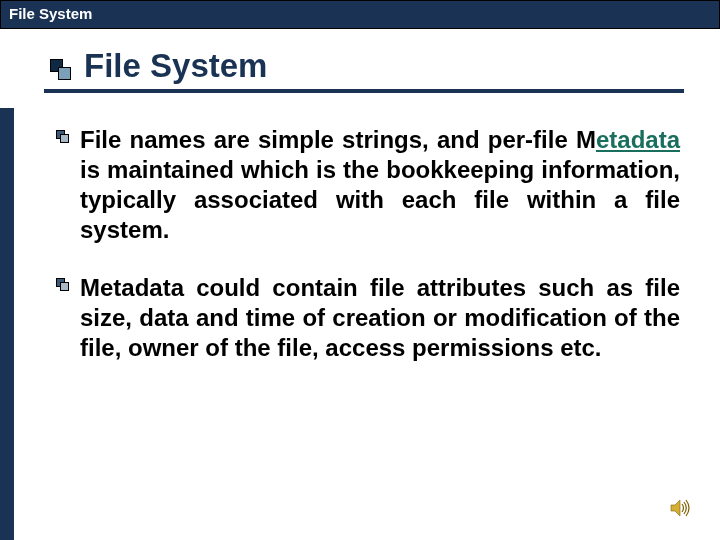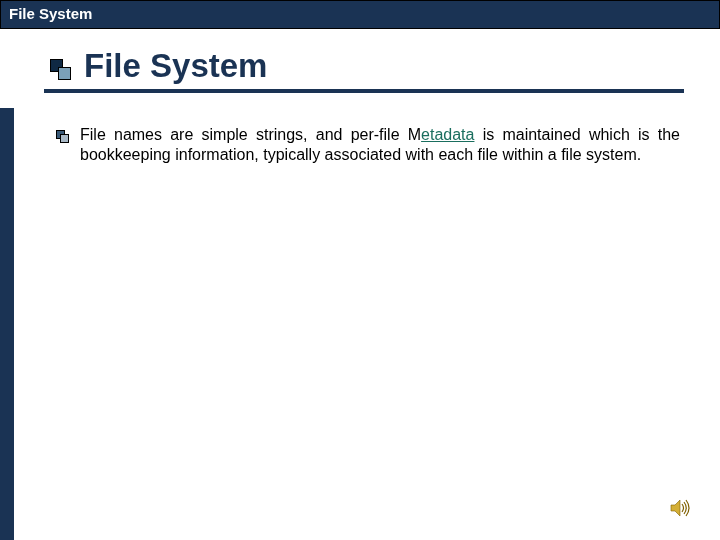--- a/index.html
+++ b/index.html
@@ -94,22 +94,22 @@
     left: 0; top: 0;
   }
   .bullet-icon .b2 {
     position: absolute;
     width: 9px; height: 9px;
     border: 1px solid #000;
     background: #a8b8c6;
     left: 4px; top: 4px;
   }
   .bullet-text {
-    font-size: 16px;
-    font-weight: normal;
+    font-size: 24px;
+    font-weight: bold;
     color: #000;
     line-height: 1.25;
     text-align: justify;
   }
   .link-word {
     text-decoration: underline;
     color: #1a6e5e;
   }
   .sound-icon {
     position: absolute;
@@ -142,20 +142,29 @@
     <div class="bullet-item">
       <div class="bullet-icon">
         <div class="b1"></div>
           <div class="b2"></div>
       </div>
       <div class="bullet-text">
         <span>File names are simple strings, and per-file M</span><span class="link-word">etadata</span><span> is maintained which is the bookkeeping information, typically associated with each file within a file system.</span>
       </div>
     </div>
 
+    <div class="bullet-item">
+      <div class="bullet-icon">
+        <div class="b1"></div>
+          <div class="b2"></div>
+      </div>
+      <div class="bullet-text">
+        <span>Metadata could contain file attributes such as file size, data and time of creation or modification of the file, owner of the file, access permissions etc.</span>
+      </div>
+    </div>
 
   </div>
 </div>
 
 <div class="sound-icon">
   <svg width="22" height="20" viewBox="0 0 22 20">
     <polygon points="1,7 5,7 10,2 10,18 5,13 1,13" fill="#d4af37" stroke="#806000" stroke-width="0.6"></polygon>
     <path d="M12 6 Q15 10 12 14" fill="none" stroke="#806000" stroke-width="1.2"></path>
     <path d="M14 4 Q18.5 10 14 16" fill="none" stroke="#806000" stroke-width="1.2"></path>
     <path d="M16 2 Q22 10 16 18" fill="none" stroke="#806000" stroke-width="1.2"></path>

